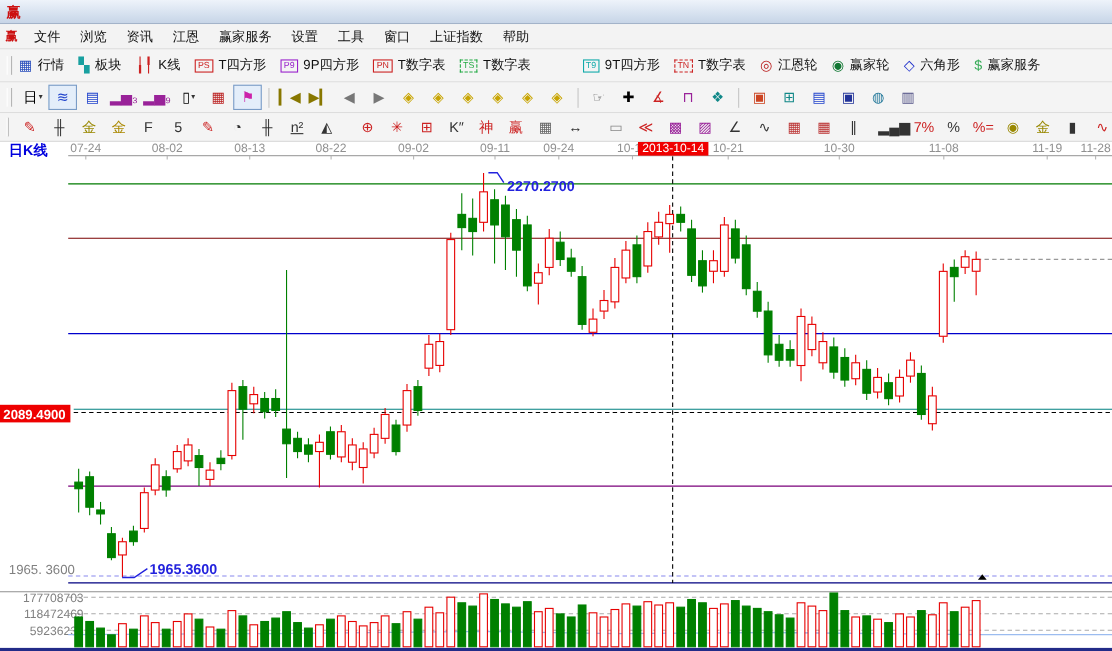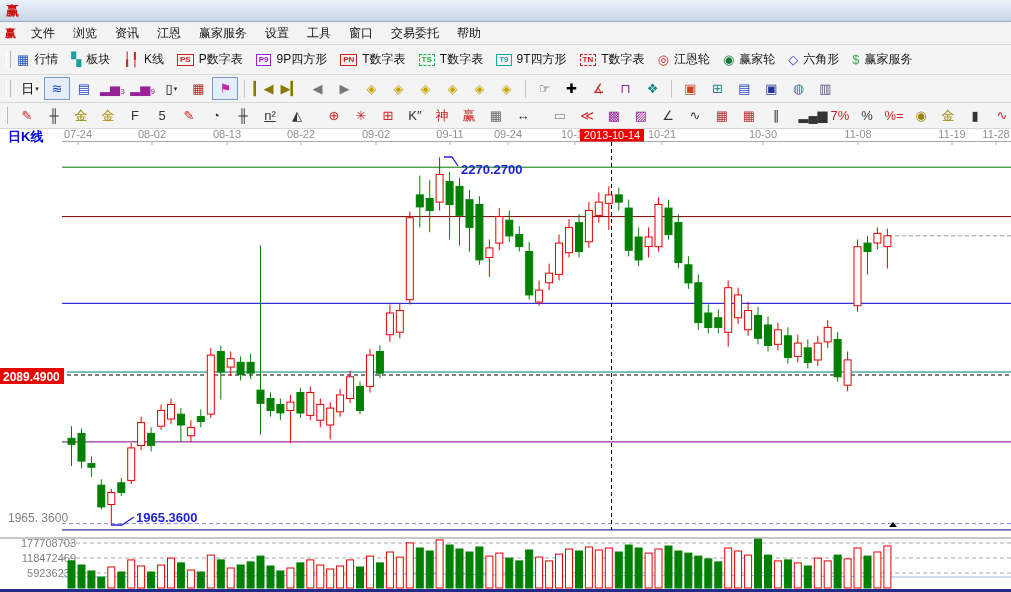--- a/index.html
+++ b/index.html
@@ -11,21 +11,21 @@
   #window-title{font-size:12px;color:#000;white-space:nowrap;}
   #menubar{height:23px;background:#f3f3f3;border-bottom:1px solid #d8d8d8;display:flex;align-items:center;padding-left:5px;box-sizing:border-box;}
   .menu-item{padding:3px 9px;cursor:default;font-family:Liberation Mono, monospace;}
   .toolbar{display:flex;align-items:center;background:#f4f4f4;border-bottom:1px solid #d8d8d8;padding-left:4px;box-sizing:border-box;}
   #toolbar-market{height:30px;}
   #toolbar-tools{height:28px;}
   #toolbar-drawing{height:26px;}
   .grip{width:3px;height:17px;border-left:1px solid #fff;border-right:1px solid #b5b5b5;margin:0 6px 0 2px;}
   .tb-btn{display:flex;align-items:center;gap:5px;margin-right:13px;cursor:default;}
   .tb-ico{font-size:13px;line-height:1;}
-  .box-ico{font-size:8px;font-weight:bold;border:1px solid;padding:1px 2px;line-height:1;}
+  .box-ico{font-size:8px;font-weight:normal;border:1px solid;padding:1px 2px;line-height:1;}
   .box-ico.dashed{border-style:dashed;}
   .tb-label{font-size:12px;color:#111;}
   .ico-btn{min-width:22px;height:21px;display:flex;align-items:center;justify-content:center;
     font-size:13px;line-height:1;margin-right:1px;border:1px solid transparent;cursor:default;padding:0 1px;}
   .ico-btn.sel{border:1px solid #7a9cc6;background:#e4eefa;}
   .ico-btn.caret::after{content:"▾";font-size:7px;color:#333;margin-left:1px;}
   .vsep{width:1px;height:18px;background:#c6c6c6;margin:0 5px;}
   #chart-area{position:absolute;left:0;top:129px;width:1011px;height:463px;background:#fff;}
   svg{font-family:"Liberation Sans","DejaVu Sans",sans-serif;}
 </style>
@@ -39,56 +39,56 @@
 <div id="menubar">
   <span class="app-logo" style="font-size:11px">赢</span>
 <span class="menu-item">文件</span>
     <span class="menu-item">浏览</span>
     <span class="menu-item">资讯</span>
     <span class="menu-item">江恩</span>
     <span class="menu-item">赢家服务</span>
     <span class="menu-item">设置</span>
     <span class="menu-item">工具</span>
     <span class="menu-item">窗口</span>
-    <span class="menu-item">交易委托</span>
+    <span class="menu-item">上证指数</span>
     <span class="menu-item">帮助</span>
   </div>
 
 <div id="toolbar-market" class="toolbar">
     <div class="grip"></div>
     <div class="tb-btn">
       <span class="tb-ico" style="color: rgb(43, 80, 189);">▦</span>
       <span class="tb-label">行情</span>
     </div>
     <div class="tb-btn">
       <span class="tb-ico" style="color: rgb(24, 160, 160);">▚</span>
       <span class="tb-label">板块</span>
     </div>
     <div class="tb-btn">
       <span class="tb-ico" style="color: rgb(204, 34, 34);">╽╿</span>
       <span class="tb-label">K线</span>
     </div>
     <div class="tb-btn">
       <span class="box-ico" style="color: rgb(204, 34, 34); border-color: rgb(204, 34, 34);">PS</span>
-      <span class="tb-label">P数字表</span>
+      <span class="tb-label">T四方形</span>
     </div>
     <div class="tb-btn">
       <span class="box-ico" style="color: rgb(153, 34, 204); border-color: rgb(153, 34, 204);">P9</span>
       <span class="tb-label">9P四方形</span>
     </div>
     <div class="tb-btn">
       <span class="box-ico" style="color: rgb(204, 34, 34); border-color: rgb(204, 34, 34);">PN</span>
       <span class="tb-label">T数字表</span>
     </div>
     <div class="tb-btn">
       <span class="box-ico dashed" style="color: rgb(34, 170, 68); border-color: rgb(34, 170, 68);">TS</span>
       <span class="tb-label">T数字表</span>
     </div>
     <div class="tb-btn">
-      <span class="box-ico" style="color: rgb(17, 170, 170); border-color: rgb(17, 170, 170);">T9</span>
+      <span class="box-ico" style="color: rgb(17, 170, 170); border-color: rgb(17, 170, 170); margin-left: 34px;">T9</span>
       <span class="tb-label">9T四方形</span>
     </div>
     <div class="tb-btn">
       <span class="box-ico dashed" style="color: rgb(204, 34, 34); border-color: rgb(204, 34, 34);">TN</span>
       <span class="tb-label">T数字表</span>
     </div>
     <div class="tb-btn">
       <span class="tb-ico" style="color: rgb(187, 34, 34);">◎</span>
       <span class="tb-label">江恩轮</span>
     </div>

